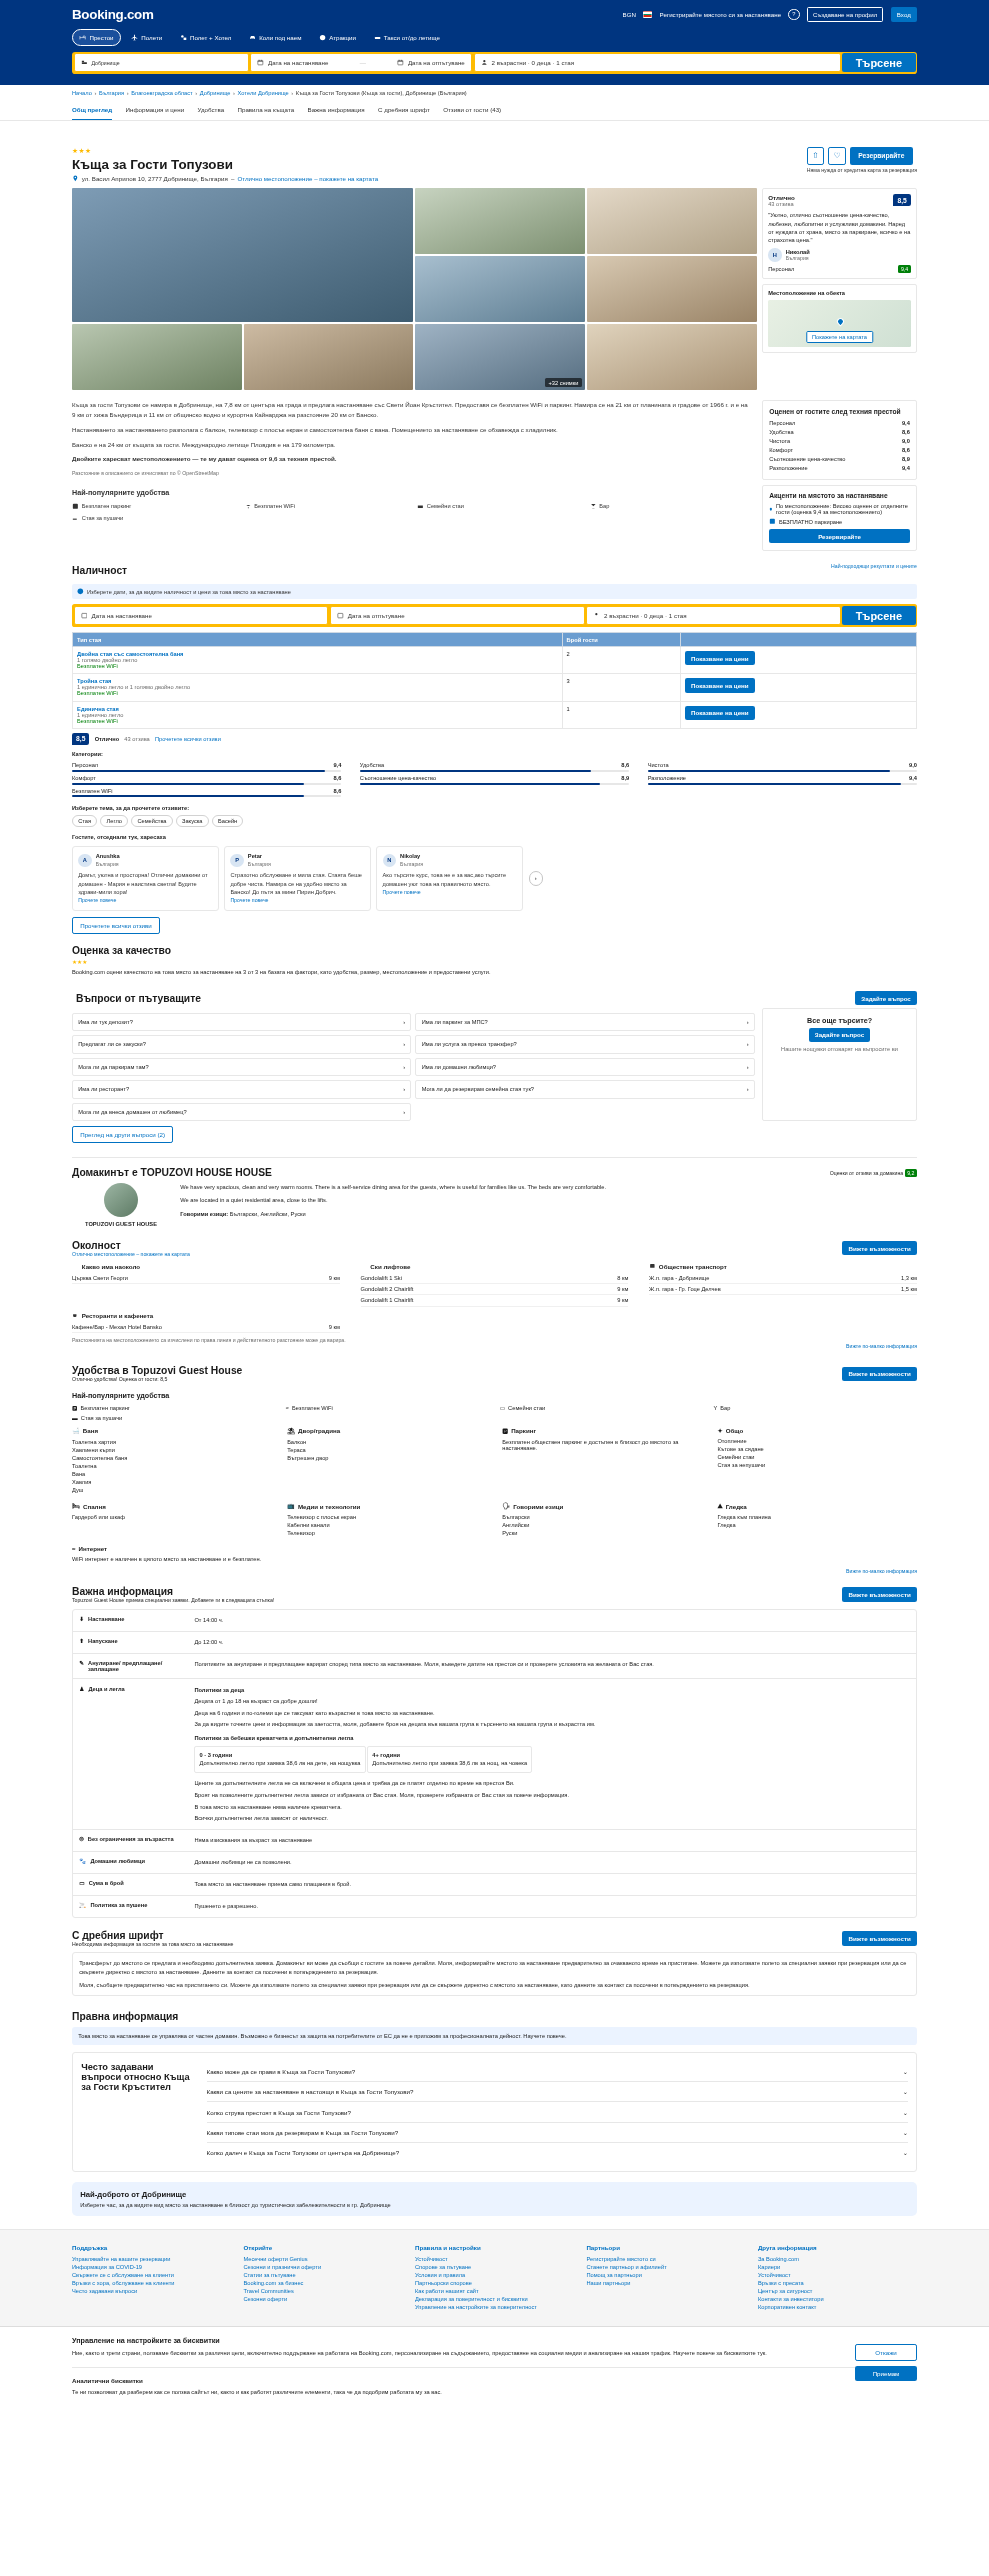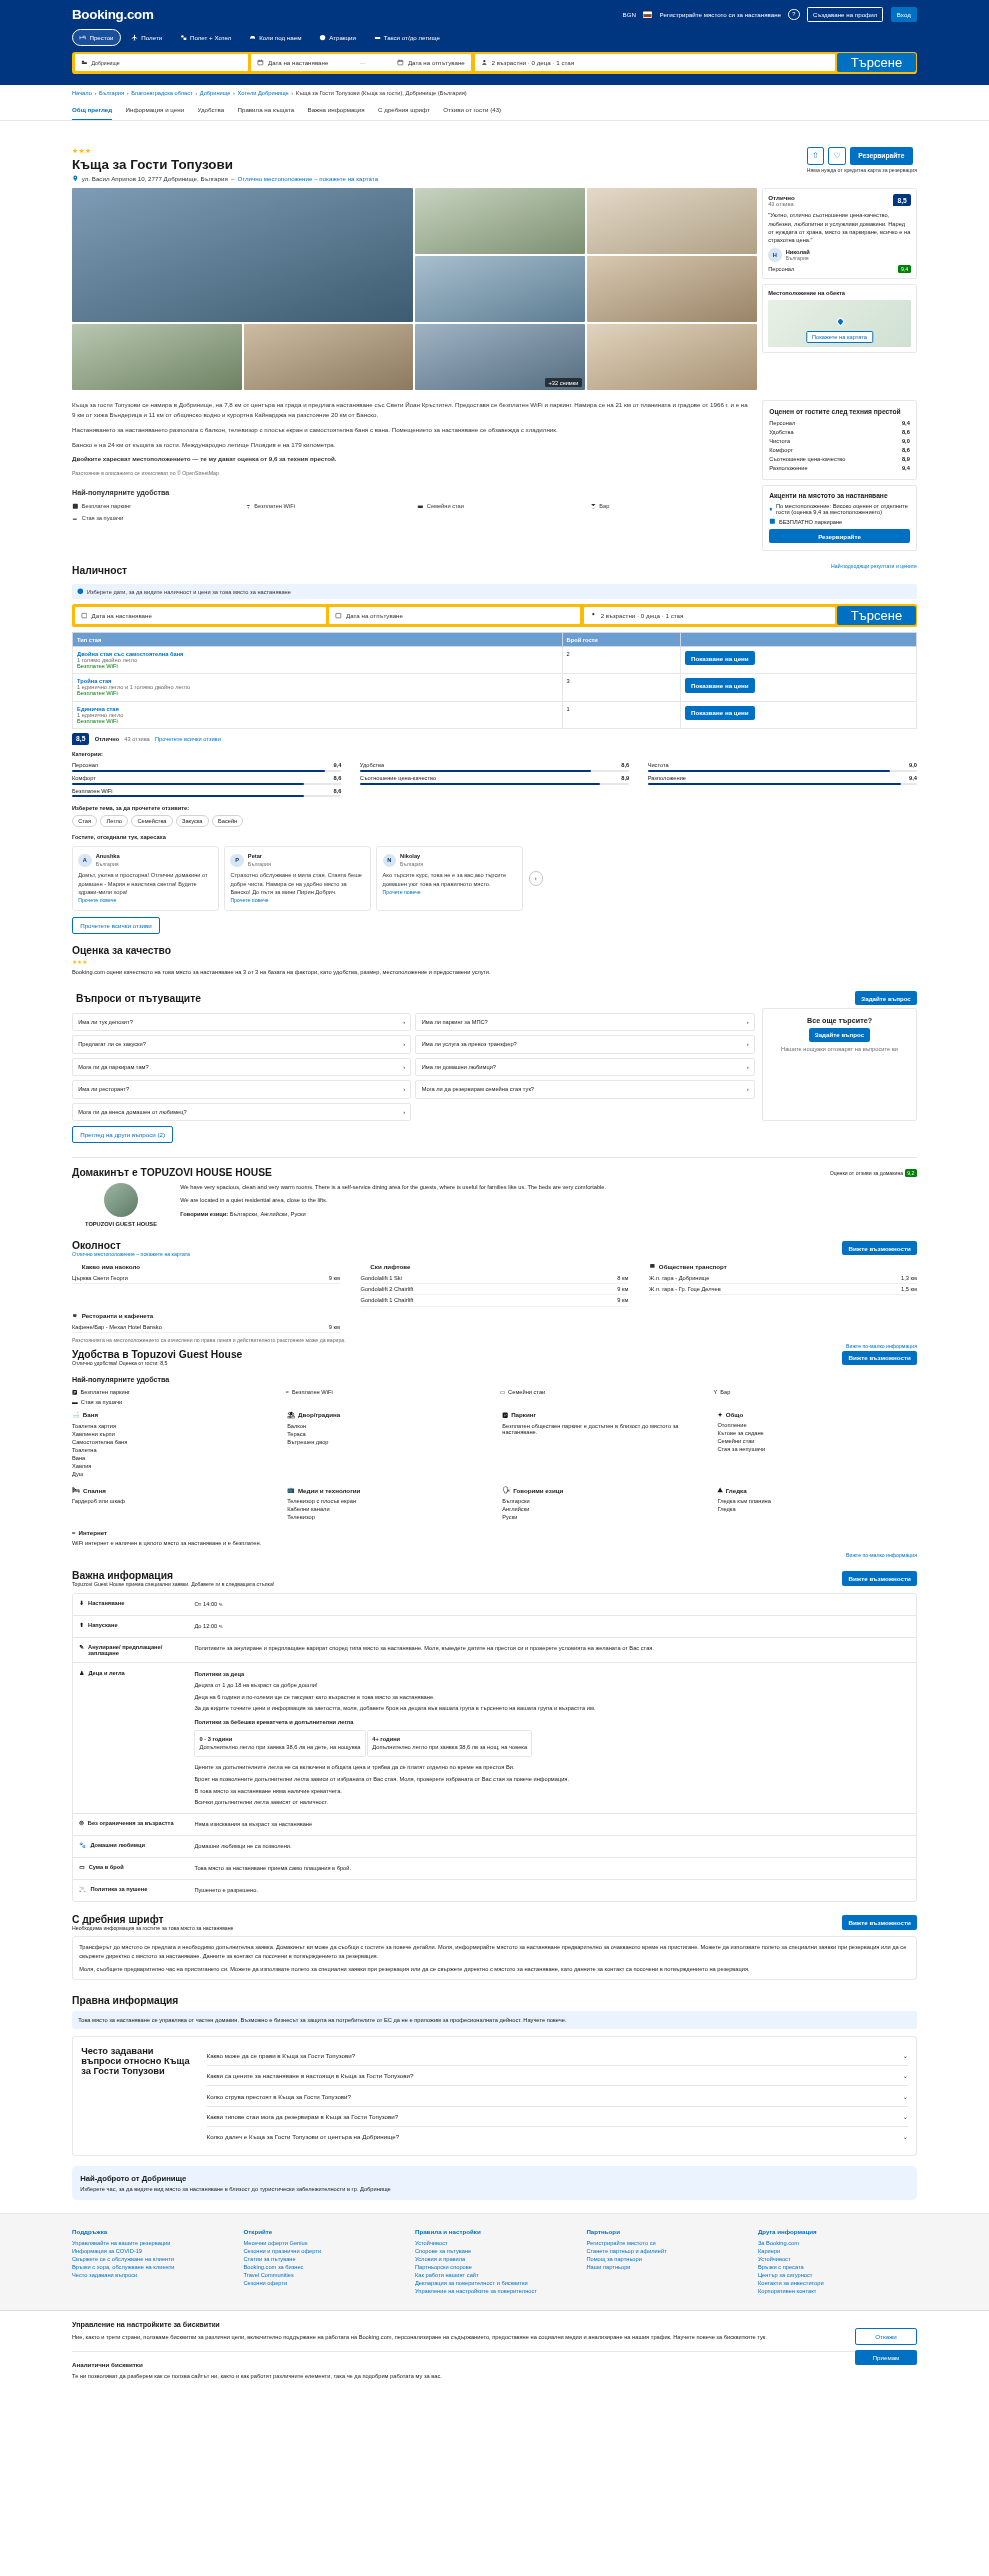--- a/index.html
+++ b/index.html
@@ -29,21 +29,21 @@
   .nav-item { display:flex; align-items:center; gap:3.1px; padding:4.1px 6.2px; border-radius:10.3px; font-size:6.2px; cursor:pointer; border:0.5px solid transparent;}
   .nav-item.active { background:#1a4f9c; border-color:#ffffff;}
   .nav-ico { width:7.2px; height:7.2px; display:inline-block; }
 
   
   .searchwrap { background:#003580; padding:0 72px 11.3px; }
   .searchbar { display:flex; background:#febb02; border-radius:3.1px; padding:1.5px; gap:1.5px; }
   .sb-field { background:#fff; border:1px solid #febb02; border-radius:2.1px; display:flex; align-items:center; gap:4.1px; padding:5.2px 6.2px; font-size:6.2px; color:#333; flex:1;}
   .sb-field.small { flex:0 0 175px; }
   .sb-field.dates { flex:0 0 222px; justify-content:space-between;}
-  .sb-search { background:#0071c2; color:#fff; border:none; border-radius:2.1px; padding:0 13.4px; font-size:13px; font-weight:normal; cursor:pointer;}
+  .sb-search { background:#0071c2; color:#fff; border:none; border-radius:2.1px; padding:0 13.4px; font-size:11px; font-weight:bold; cursor:pointer;}
   .sb-sep { color:#bbb; }
 
   
   .breadcrumbs { padding:5.2px 72px 3.1px; font-size:5.7px; color:#0071c2; display:flex; gap:2.6px; flex-wrap:wrap;}
   .breadcrumbs span.sep { color:#666; }
   .breadcrumbs .cur { color:#333; }
 
   
   .ptabs { padding:0 72px; border-bottom:0.5px solid #e7e7e7; display:flex; gap:13.4px; font-size:6.2px; }
   .ptab { padding:6.2px 0; cursor:pointer; color:#333;}
@@ -833,21 +833,21 @@
               <span>Кафене/Бар - Мехал Hotel Bansko</span>
               <span>9 км</span>
             </div>
         </div>
       </div>
       <div class="small muted" style="margin-top:4.1px;">Разстоянията на местоположението са изчислени по права линия и действителното разстояние може да варира.</div>
       <div class="right"><a class="small">Вижте по-малко информация</a></div>
     </div>
 
     <div>
-      <div class="flexsb" style="margin-top:0;">
+      <div class="flexsb" style="margin-top:16px;">
         <div>
           <h2 class="sec" style="margin:0">Удобства в Topuzovi Guest House</h2>
           <div class="small">Отлично удобства! Оценка от гости: 8,5</div>
         </div>
         <button class="blue-btn sm">Вижте възможности</button>
       </div>
 
       <div class="hl-title">Най-популярните удобства</div>
       <div class="hl-grid">
         <div class="hl-item">
@@ -1107,21 +1107,21 @@
         <p style="margin:0;">Моля, съобщете предварително час на пристигането си. Можете да използвате полето за специални заявки при резервация или да се свържете директно с мястото за настаняване, като данните за контакт са посочени в потвърждението на резервация.</p>
       </div>
     </div>
 
     <div>
       <h2 class="sec">Правна информация</h2>
       <div class="legal">Това място за настаняване се управлява от частен домакин. Възможно е бизнесът за защита на потребителите от ЕС да не е приложим за професионалната дейност. Научете повече.</div>
     </div>
 
     <div class="faq-wrap">
-      <div class="faq-title">Често задавани въпроси относно Къща за Гости Топузови</div>
+      <div class="faq-title">Често задавани въпроси относно Къща за Гости Кръстител</div>
       <div class="faq-list">
         <div class="faq-row">
             <span>Какво може да се прави в Къща за Гости Топузови?</span>
             <span>⌄</span>
           </div>
         <div class="faq-row">
             <span>Какви са цените за настаняване в настоящи в Къща за Гости Топузови?</span>
             <span>⌄</span>
           </div>
         <div class="faq-row">

